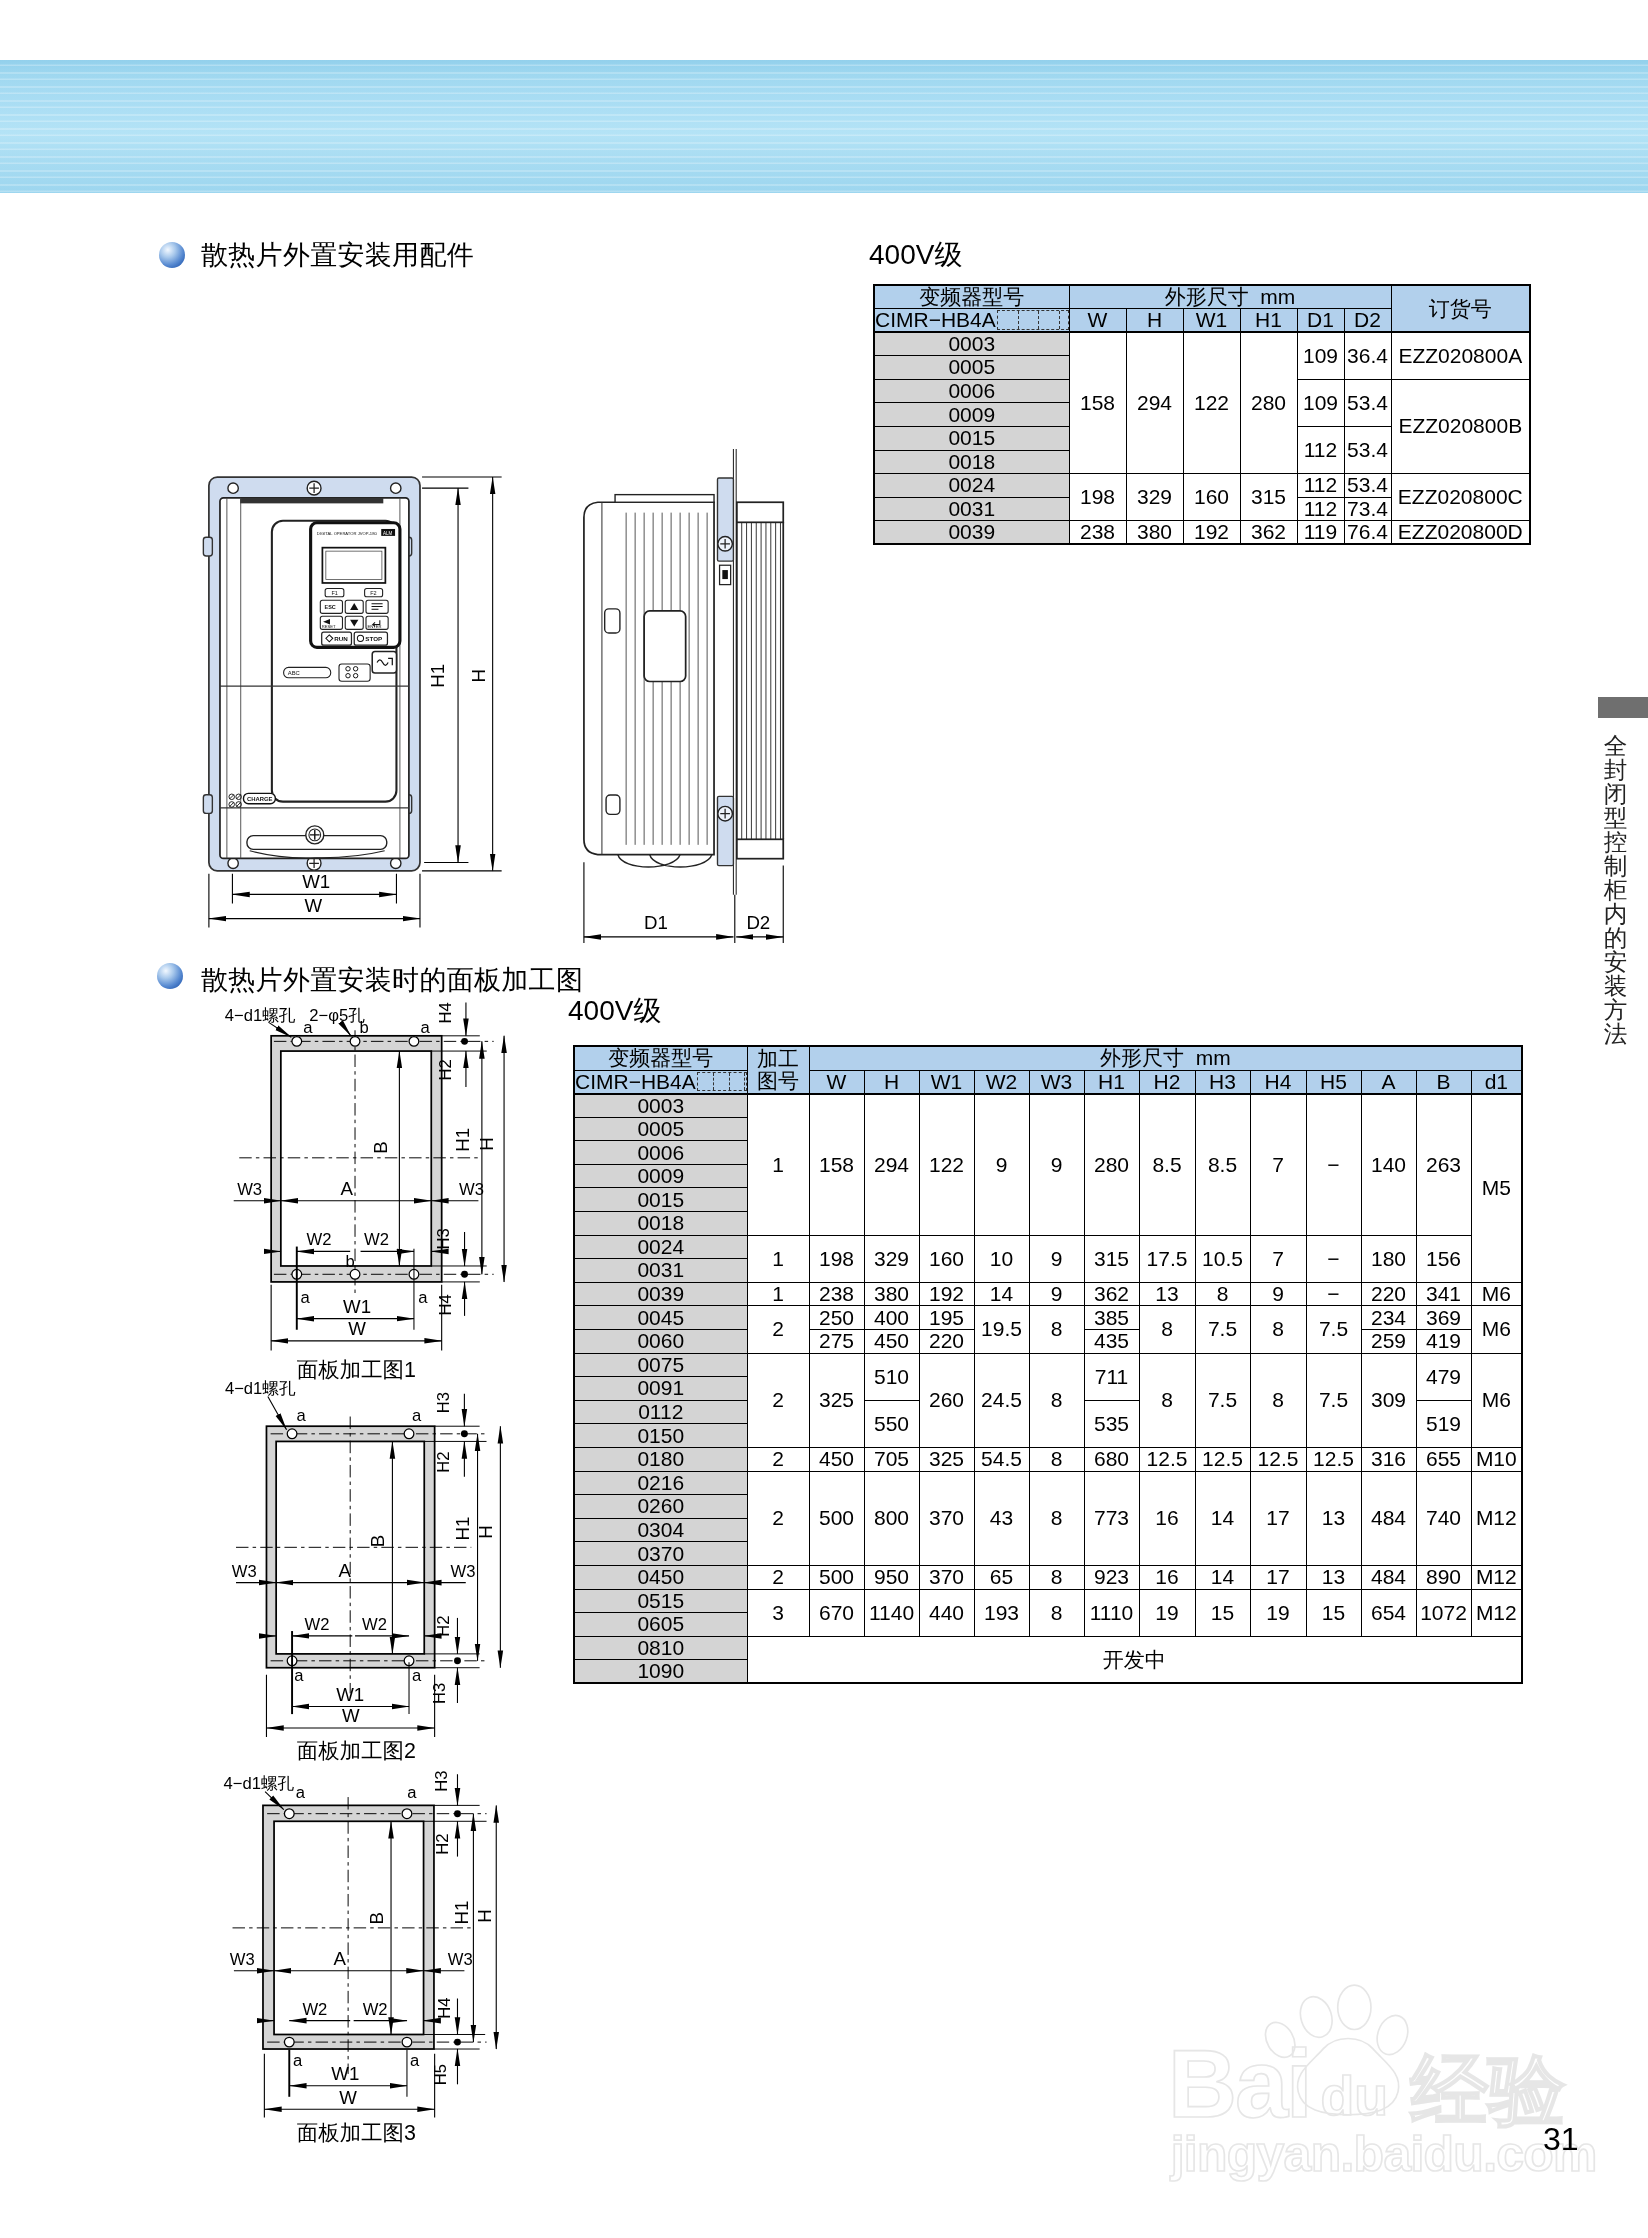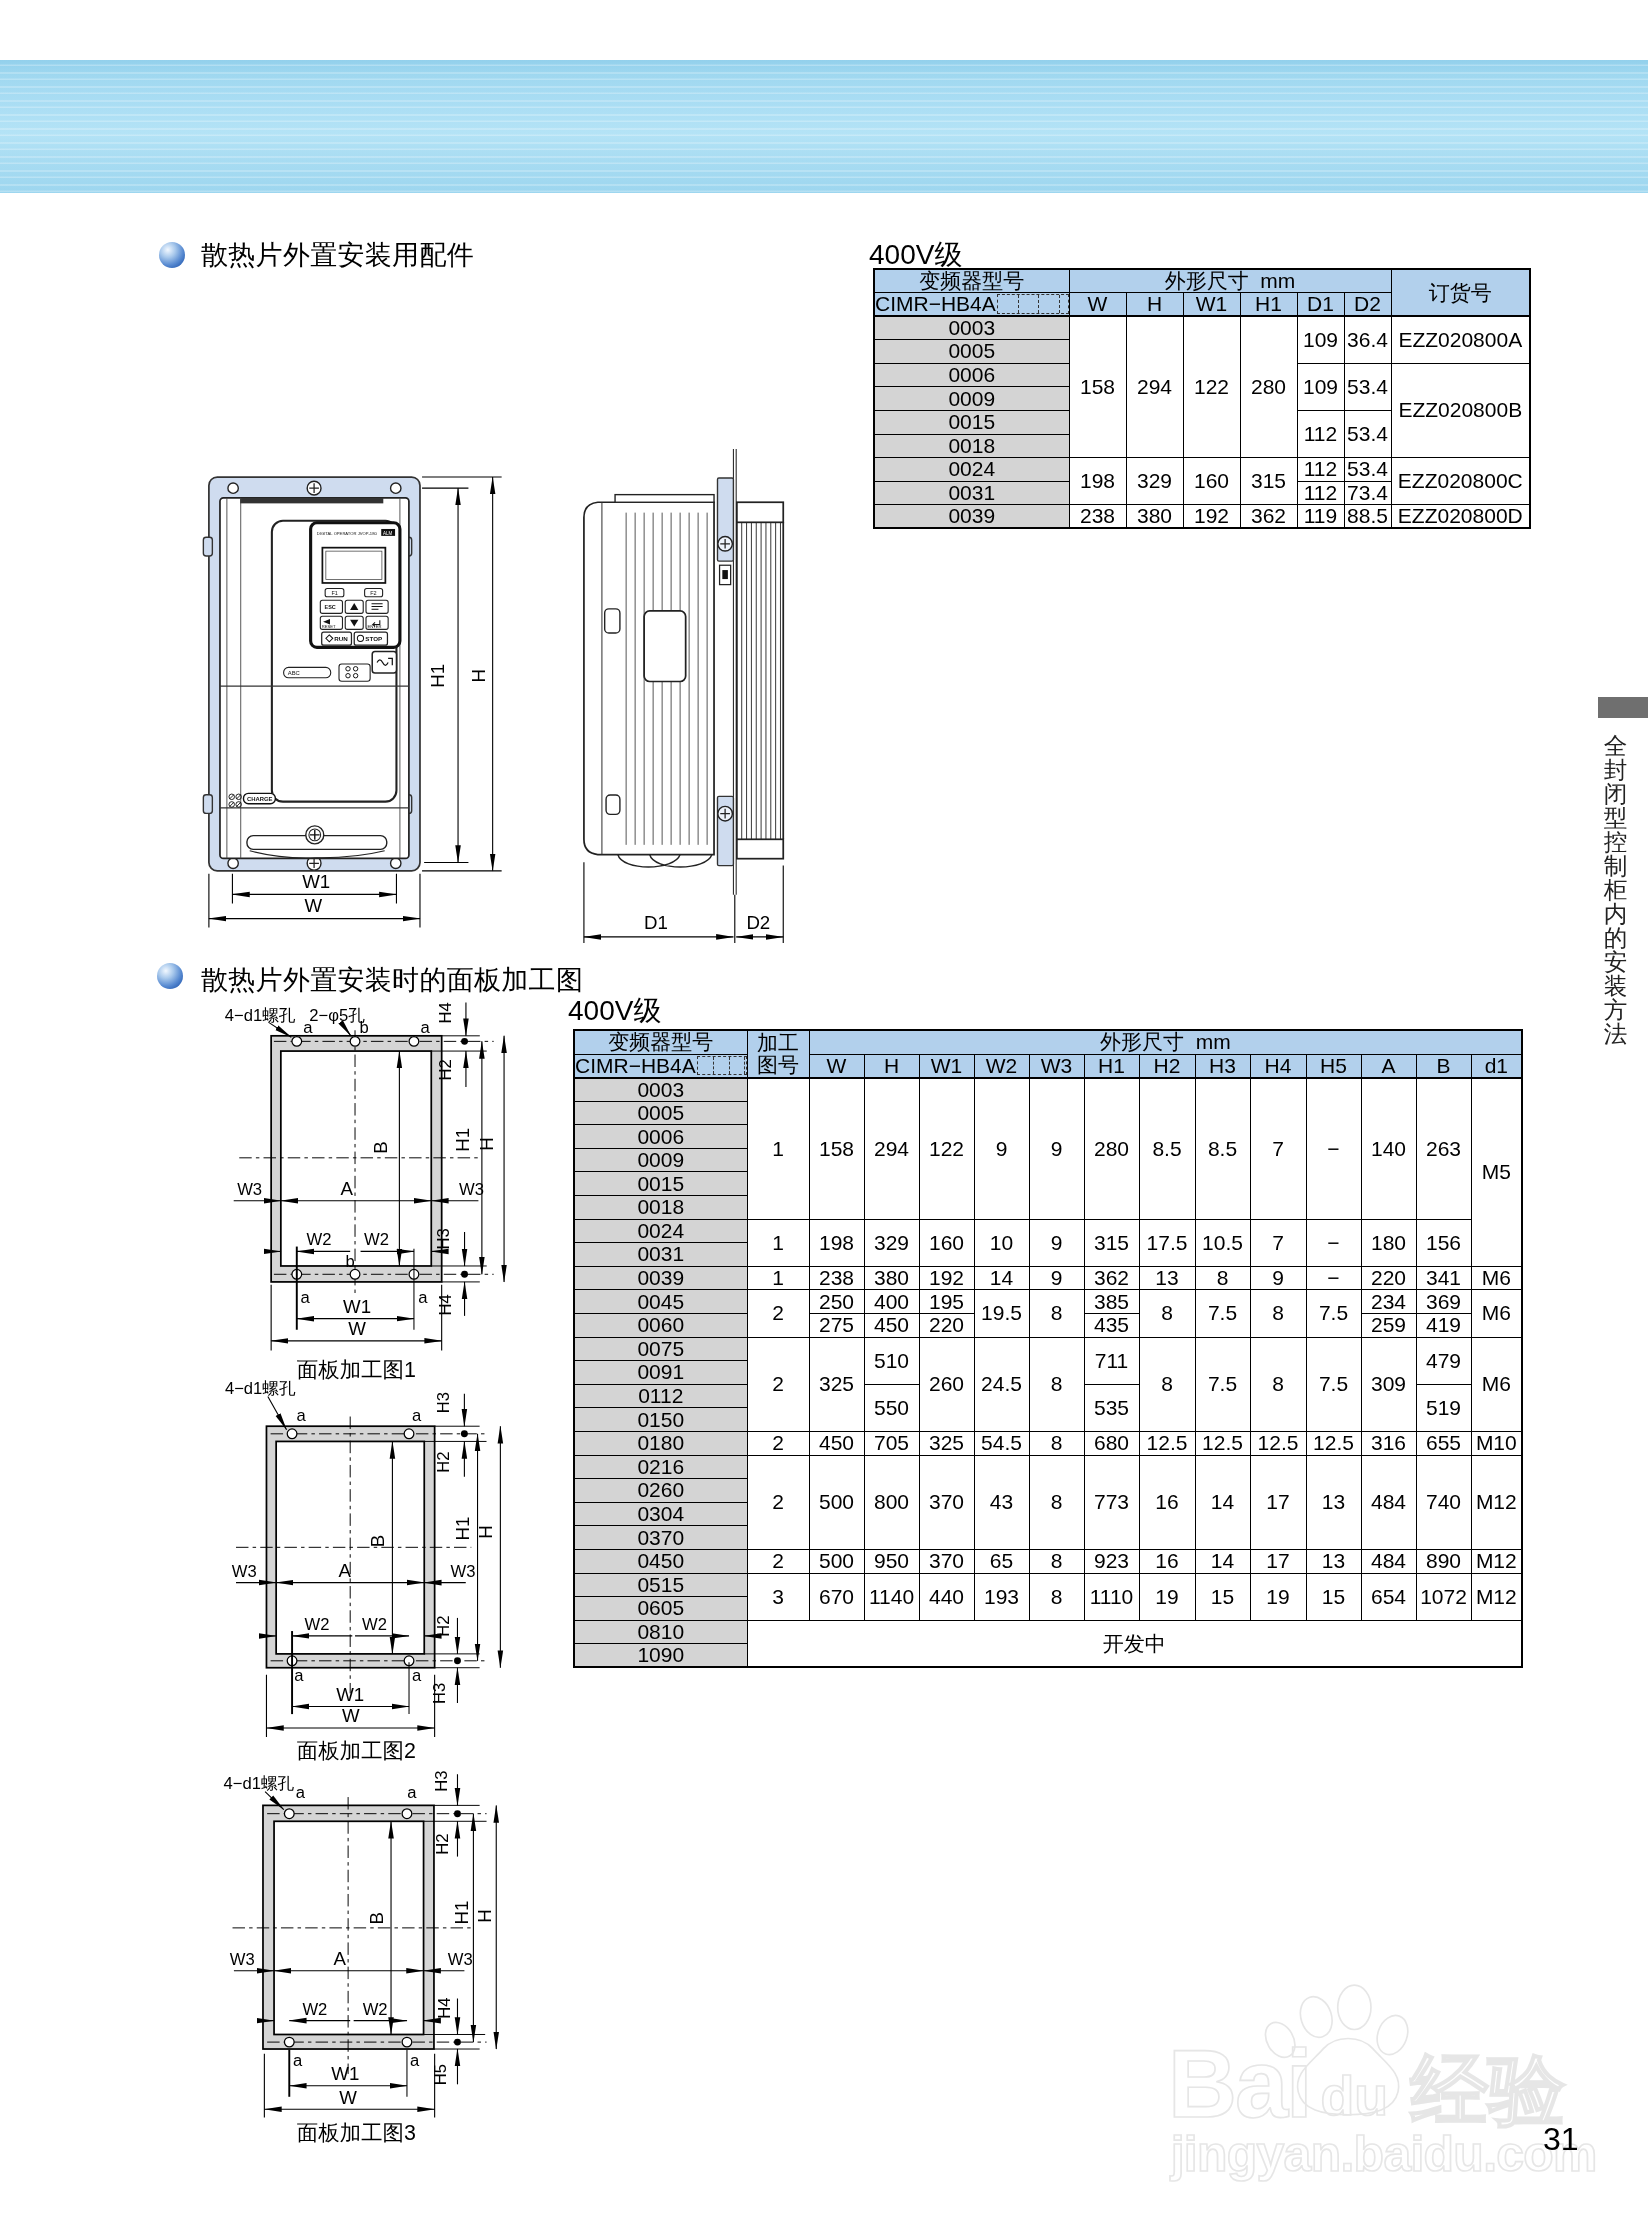--- a/index.html
+++ b/index.html
@@ -1,19 +1,19 @@
 <!DOCTYPE html>
 <html style="font-size:11px"><head>
 <meta charset="utf-8">
 <style>
 html,body{margin:0;padding:0;background:#fff;}
 #page{position:relative;width:1649px;height:2239px;background:#fff;overflow:hidden;
   font-family:"Liberation Sans",sans-serif;color:#000;}
 .abs{position:absolute;}
-table{border-collapse:collapse;table-layout:fixed;}
+table{border-collapse:collapse;table-layout:fixed;margin-top:16px;}
 td,th{padding:0;text-align:center;vertical-align:middle;font-weight:normal;
   border:1.4px solid #000;font-size:21px;line-height:1.05;overflow:hidden;}
 .hdr{background:#b2d0ec;}
 .mod{background:#d4d4d4;}
 svg text{font-family:"Liberation Sans",sans-serif;}
 </style>
 </head>
 <body>
 <div id="page">
 
@@ -110,21 +110,21 @@
           <td>112</td>
           <td>73.4</td>
         </tr>
 <tr style="height:23.6px;">
           <td class="mod">0039</td>
           <td>238</td>
           <td>380</td>
           <td>192</td>
           <td>362</td>
           <td>119</td>
-          <td>88.5</td>
+          <td>76.4</td>
           <td>EZZ020800D</td>
         </tr>
 </tbody>
     </table>
 
 <svg class="abs" style="left:194px;top:457px;" width="326" height="481" viewBox="0 0 470 695">
 <defs>
 <marker id="ah" viewBox="0 0 26 10" markerWidth="26" markerHeight="10" refX="25" refY="5" orient="auto-start-reverse" markerUnits="userSpaceOnUse">
           <path d="M0,1 L26,5 L0,9 z" fill="#000"></path>
         </marker>

